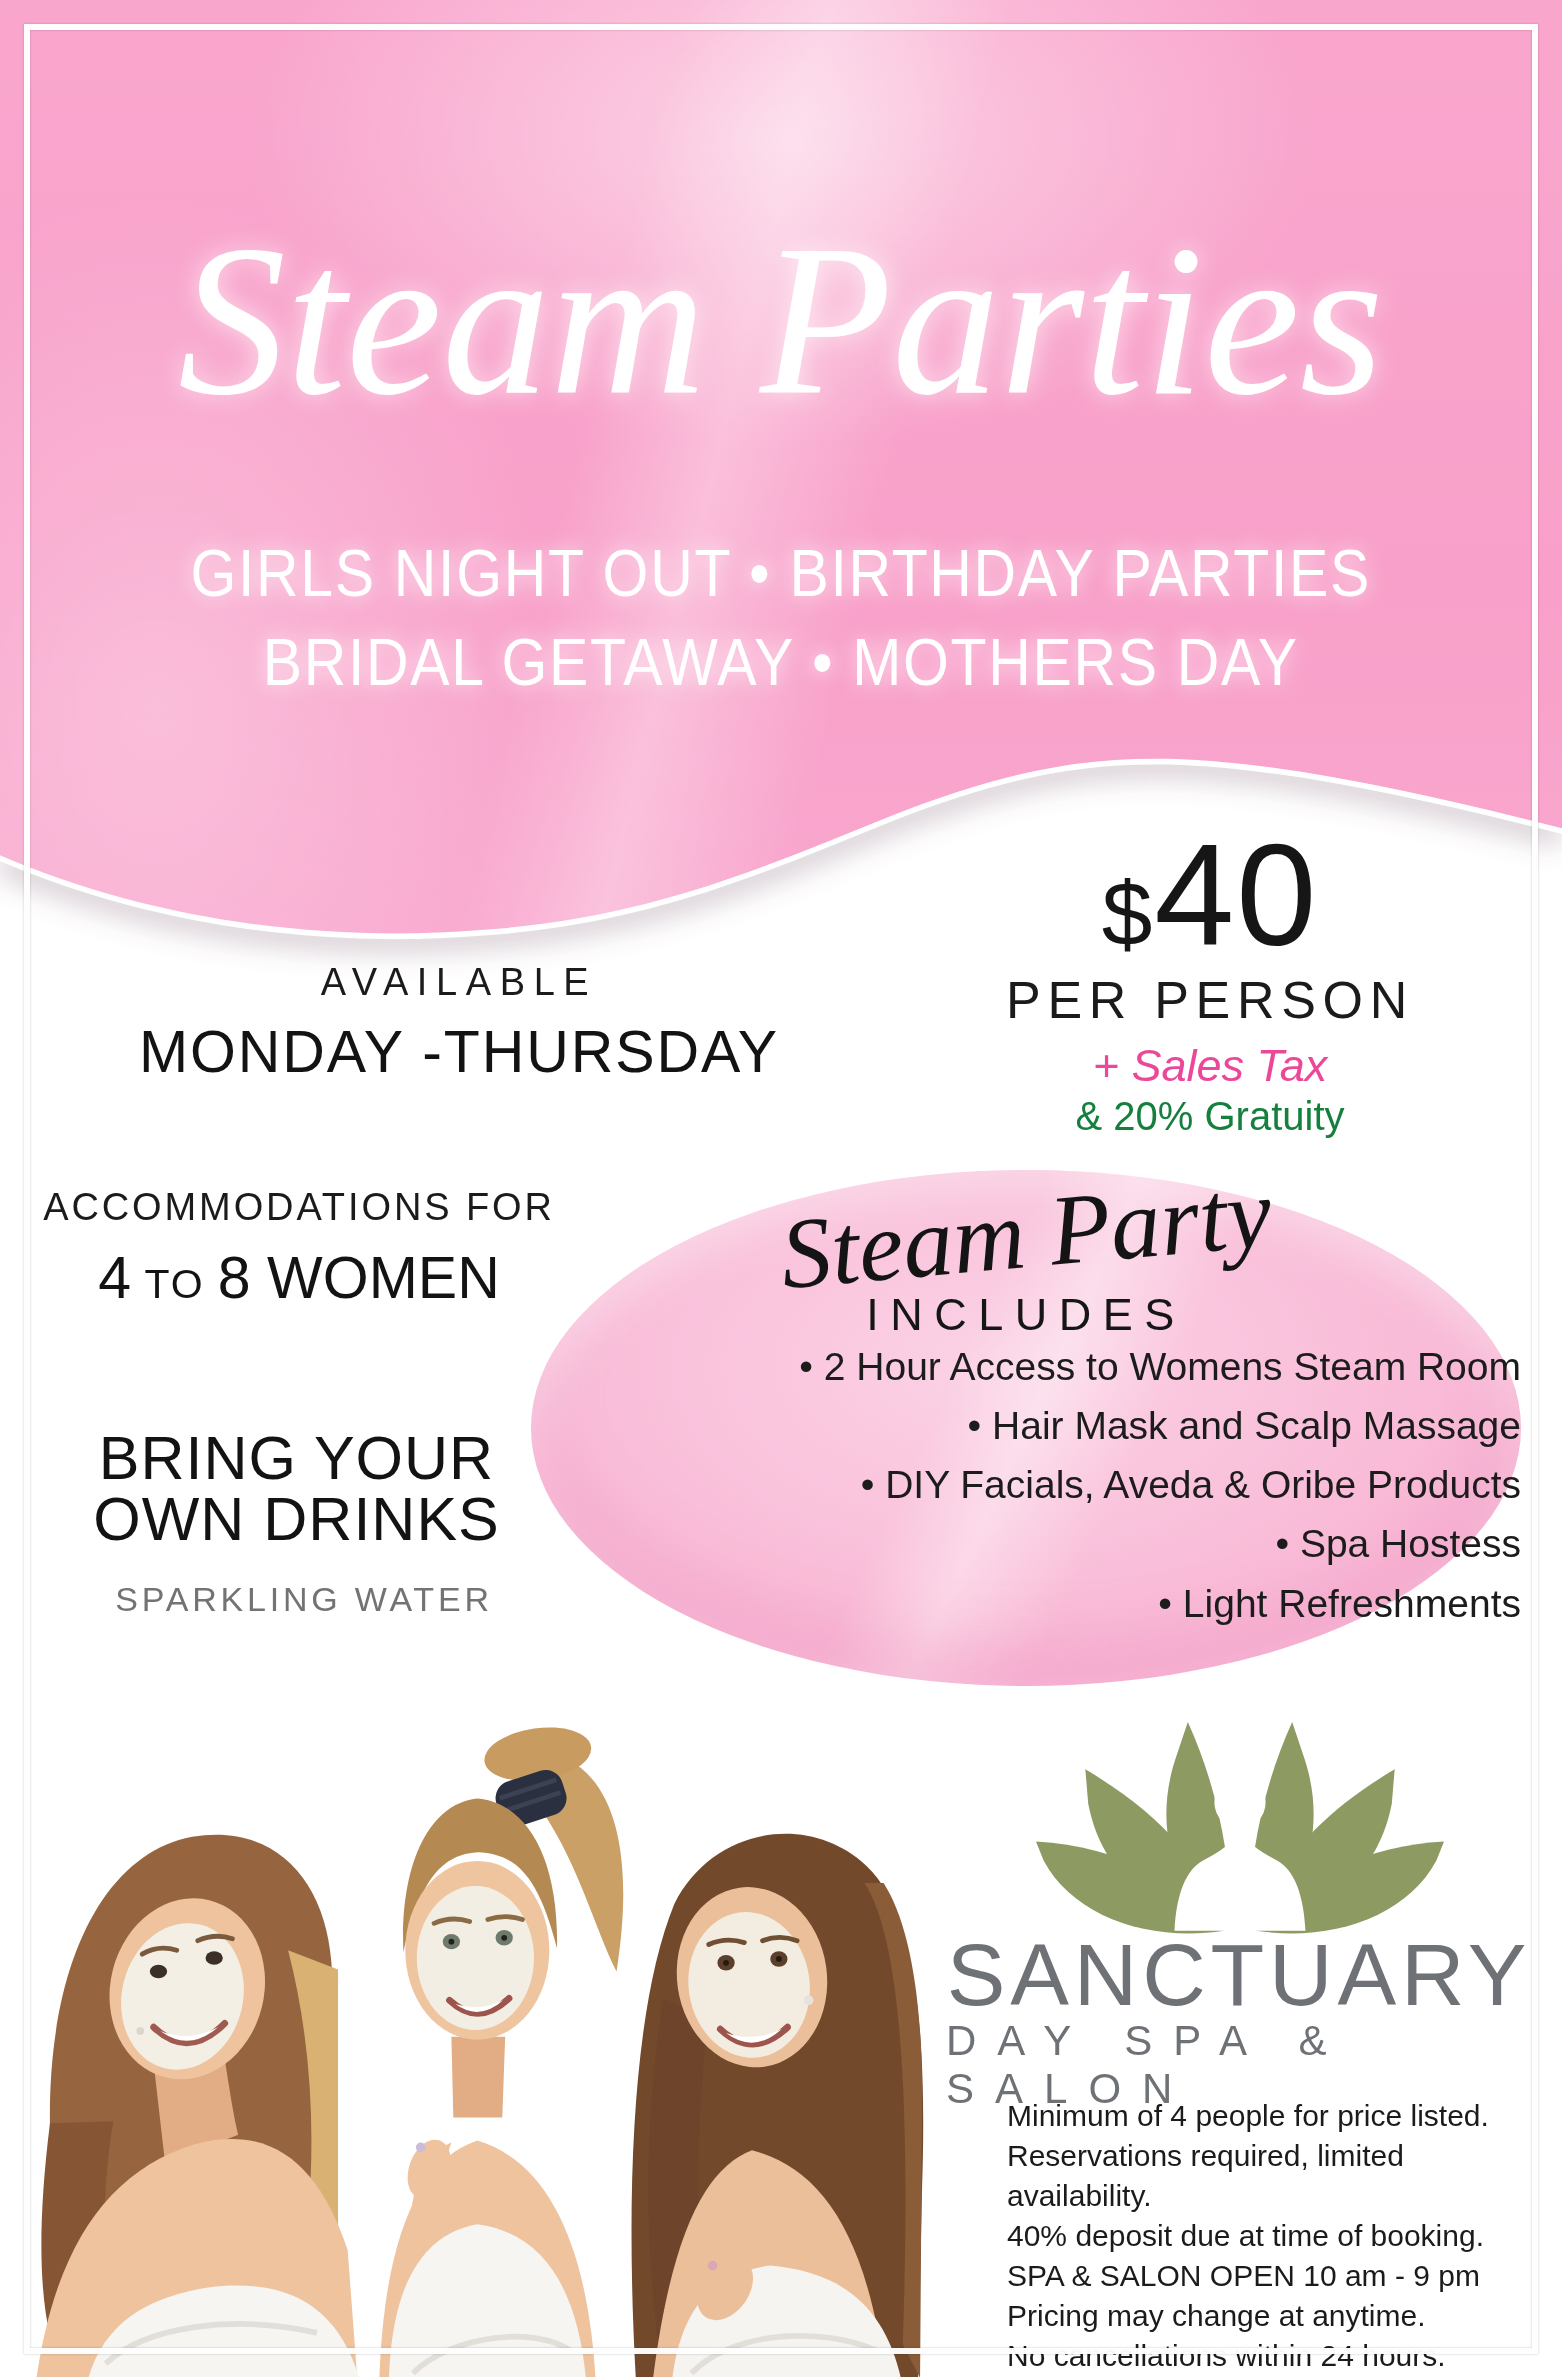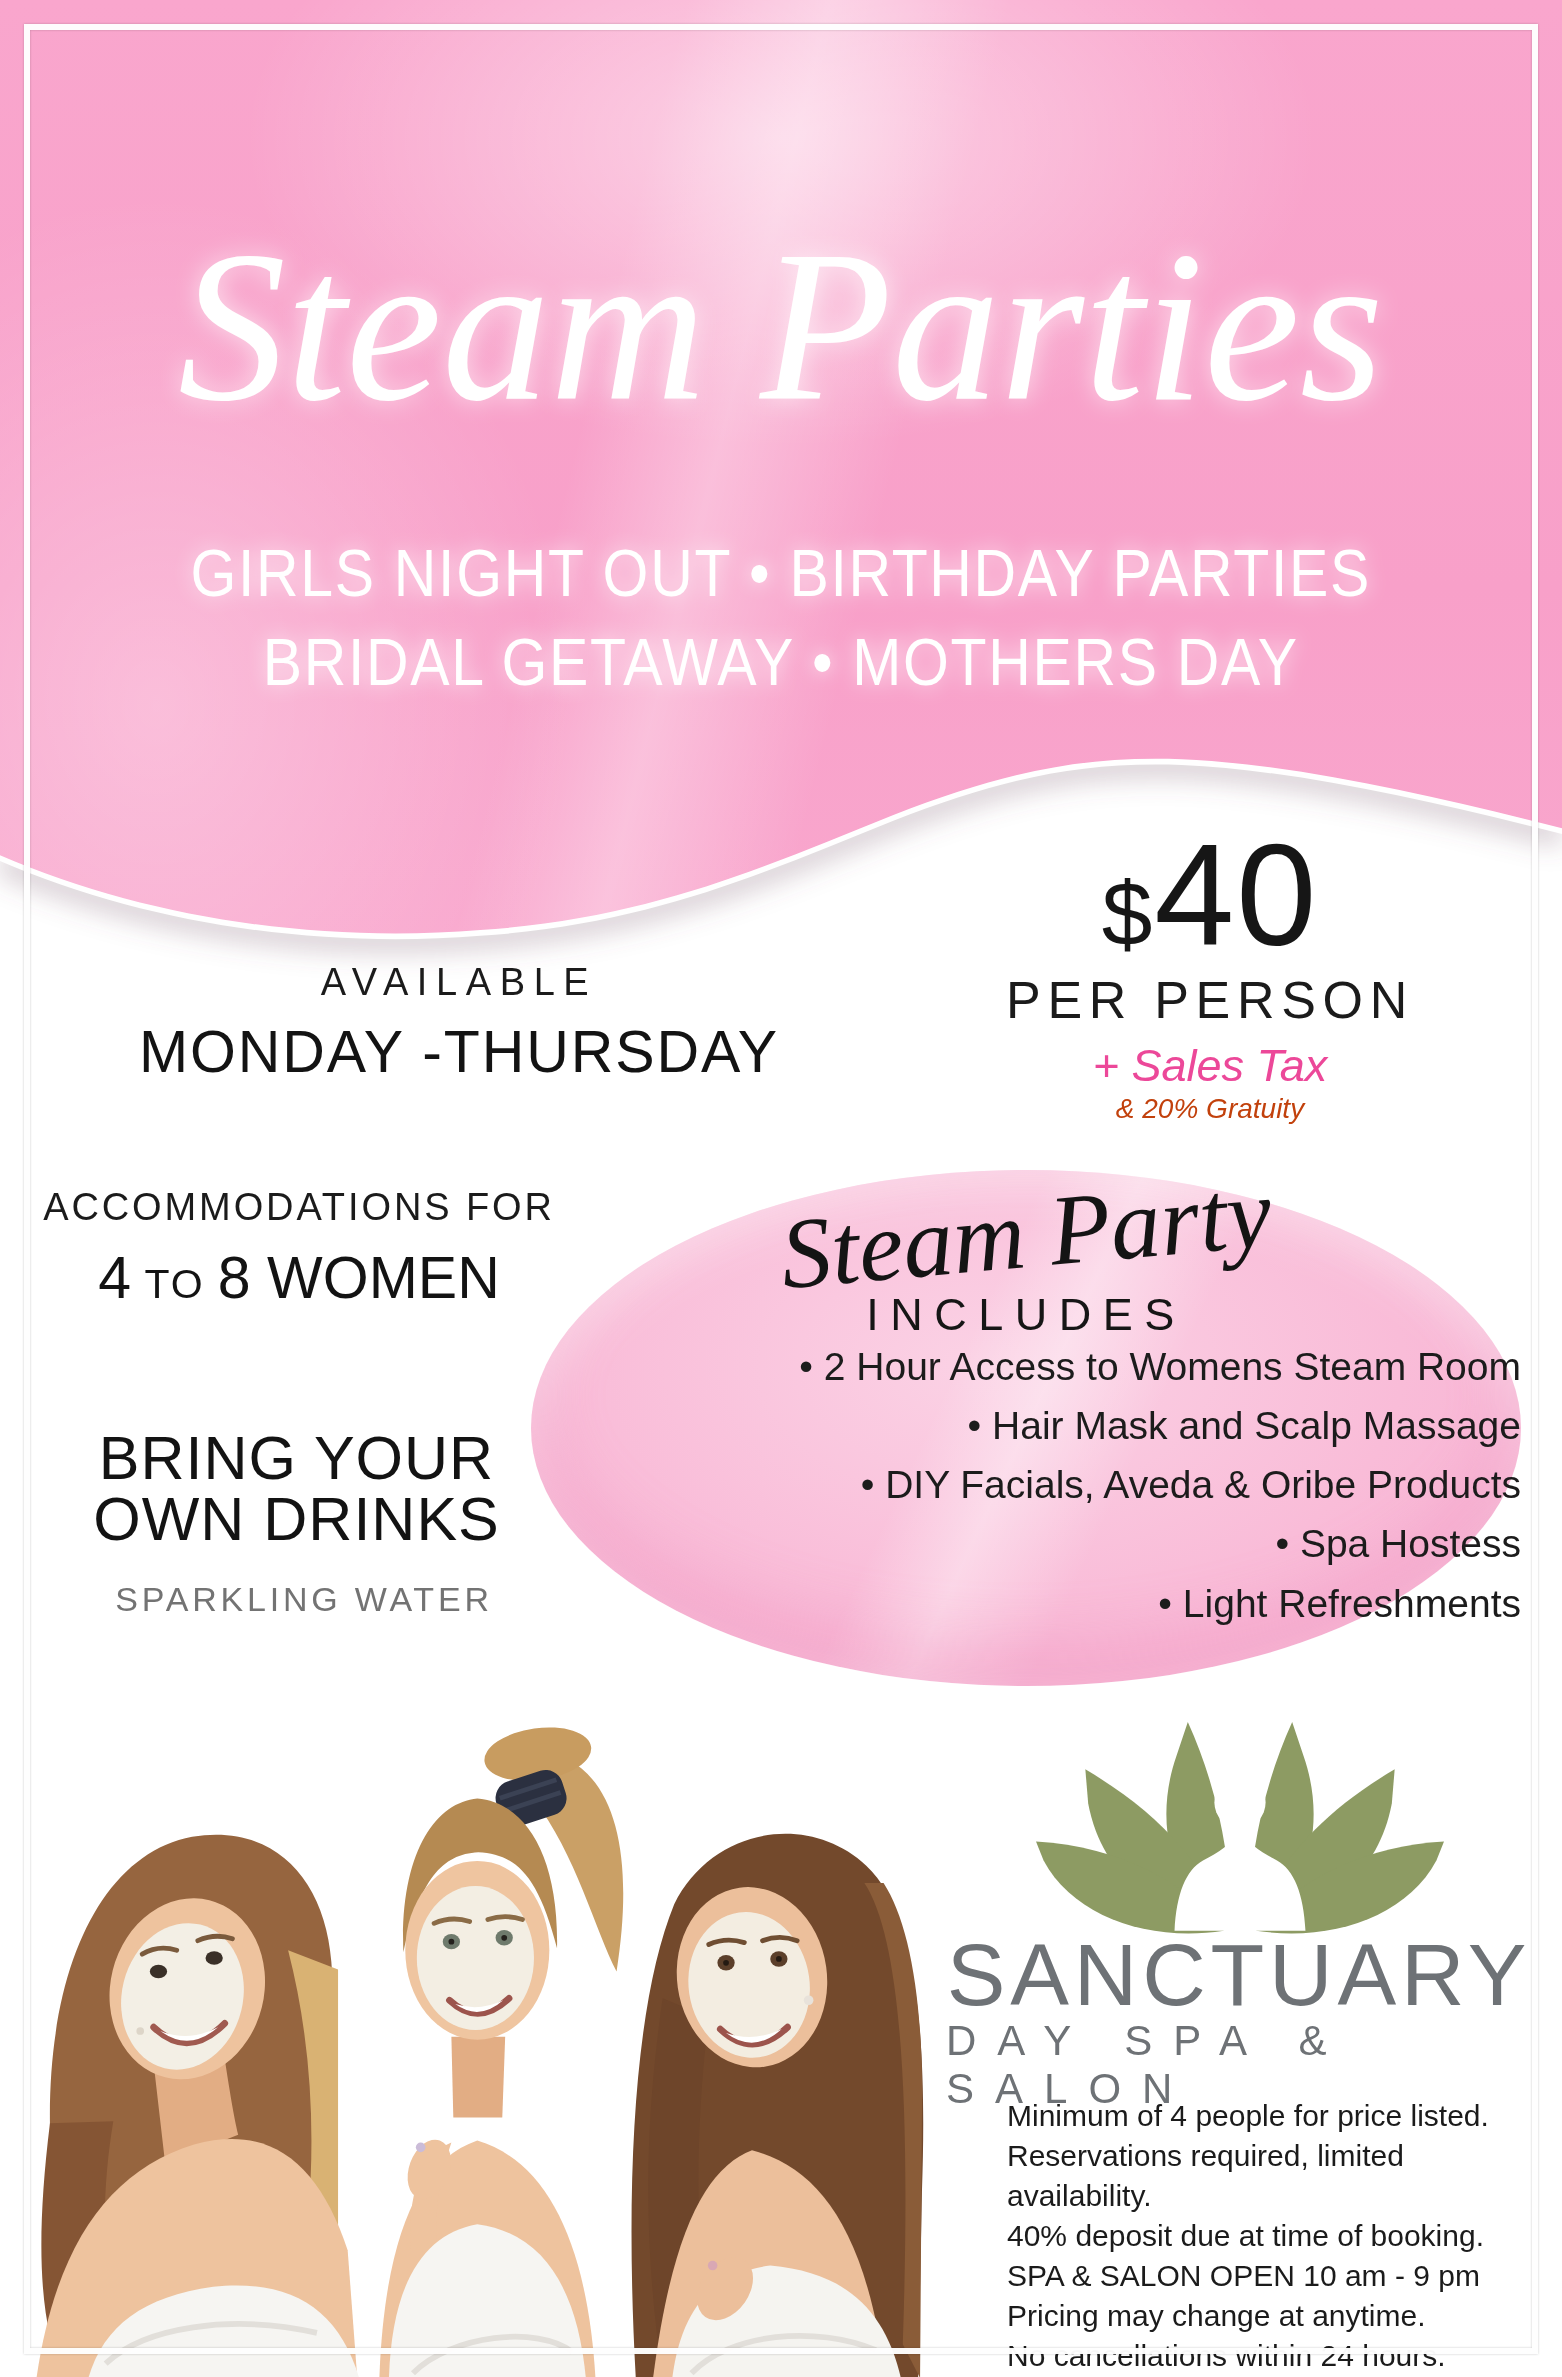--- a/index.html
+++ b/index.html
@@ -11,41 +11,41 @@
   
   .hero{
     position:absolute;left:0;top:0;width:1562px;height:980px;
     background:
       radial-gradient(865px 500px at 50% 14%, rgba(255,255,255,.50), rgba(255,255,255,0) 62%),
       radial-gradient(596px 730px at 10% 72%, rgba(255,255,255,.30), rgba(255,255,255,0) 70%),
       linear-gradient(104deg, rgba(255,255,255,0) 38%, rgba(255,255,255,.32) 46%, rgba(255,255,255,0) 56%),
       linear-gradient(180deg,#f9a6cd 0%,#f8a0c9 60%,#f9a8ce 100%);
   }
   .hero-script{
-    position:absolute;left:0;top:154px;width:100%;text-align:center;
+    position:absolute;left:0;top:148px;width:100%;text-align:center;
     font-family:"Liberation Serif",serif;font-style:italic;font-weight:400;
     font-size:216px;line-height:1.6;color:#ffffff;white-space:nowrap;
     text-shadow:0 0 25px rgba(255,255,255,.65);
   }
   .hero-sub{
     position:absolute;left:0;width:100%;text-align:center;color:#ffffff;
     font-size:67px;font-weight:400;letter-spacing:1.9px;white-space:nowrap;
     text-shadow:0 0 21px rgba(255,255,255,.8);
   }
   .hero-sub .squeeze{display:inline-block;transform:scaleX(.88);transform-origin:center;}
   .sub1{top:534px;}
   .sub2{top:623px;}
   .wave{position:absolute;left:0;top:692px;width:1562px;height:288px;display:block;}
   
   .price{position:absolute;left:922px;top:824px;width:576px;text-align:center;}
   .price-amount{font-size:144px;line-height:1;font-weight:400;color:#161616;letter-spacing:1.9px;}
   .price-amount .cur{font-size:91px;}
   .price-per{margin-top:2px;font-size:52px;letter-spacing:6.7px;color:#1b1b1b;}
   .price-note{margin-top:9.6px;font-size:45px;font-style:italic;color:#ec4899;line-height:1.15;}
-  .price-note2{margin-top:1.9px;font-size:28px;font-style:italic;color:#c2410c;line-height:1.15;}
+  .price-note2{margin-top:1.9px;font-size:40px;color:#15803d;line-height:1.15;}
   
   .avail{position:absolute;left:123px;top:961px;width:672px;text-align:center;}
   .avail-label{font-size:38px;letter-spacing:8.6px;color:#1b1b1b;}
   .avail-days{margin-top:14.4px;font-size:59px;letter-spacing:1.9px;color:#131313;}
   
   .accom{position:absolute;left:35px;top:1186px;width:528px;text-align:center;}
   .accom-head{font-size:38px;letter-spacing:2.9px;color:#1b1b1b;}
   .accom-line{margin-top:15.4px;font-size:59px;color:#131313;display:flex;justify-content:center;align-items:baseline;gap:13.4px;}
   .accom-line .small{font-size:41px;letter-spacing:1.9px;}
   

